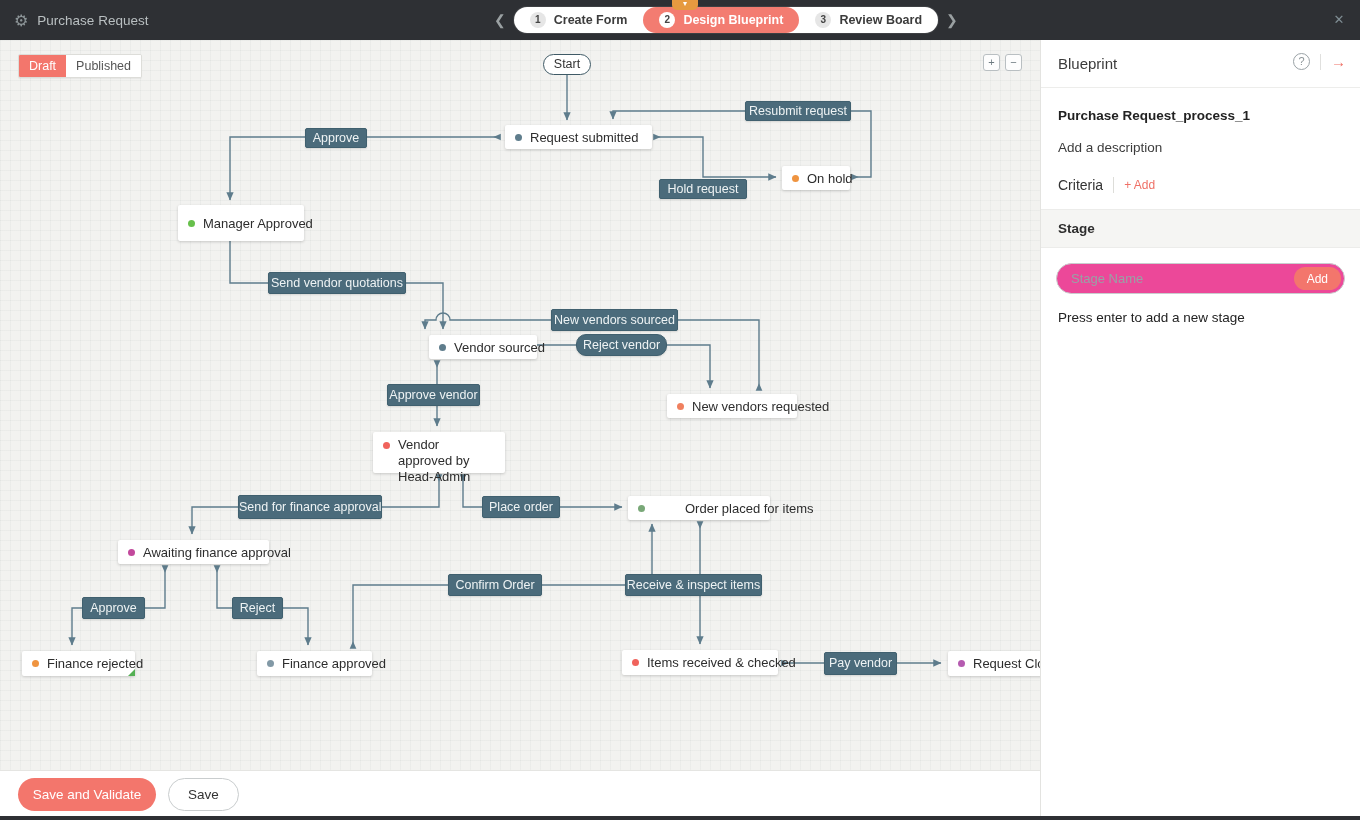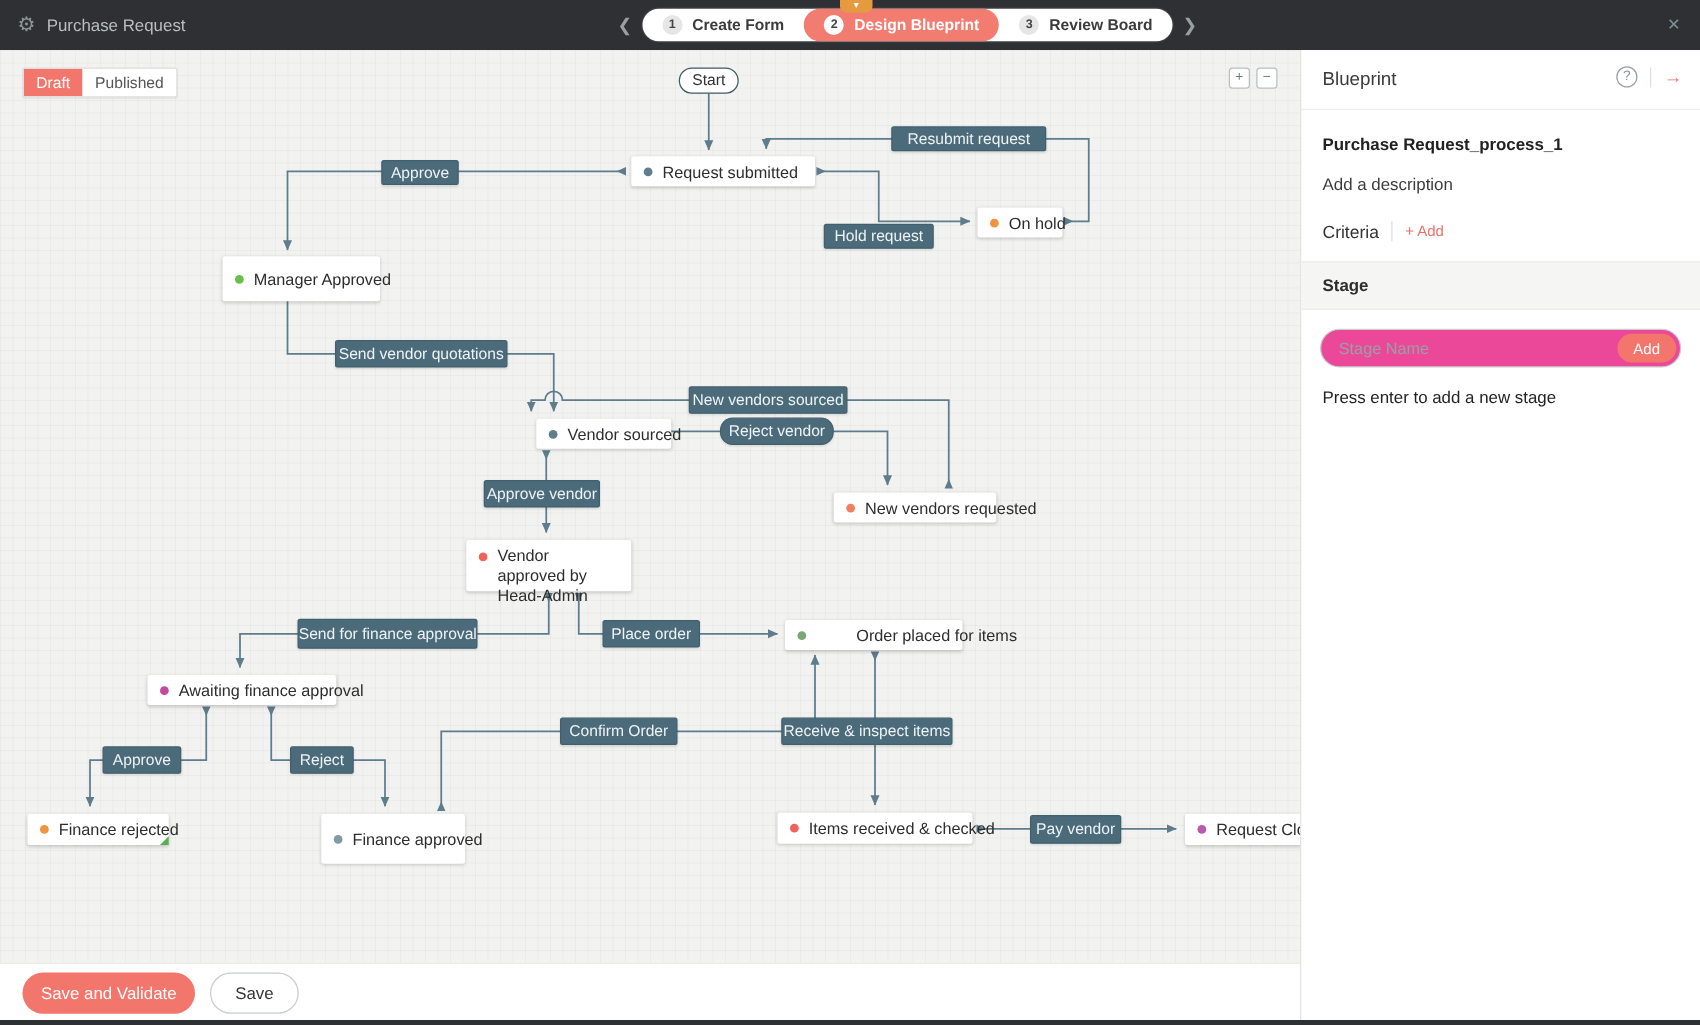--- a/index.html
+++ b/index.html
@@ -147,21 +147,21 @@
 
     <div class="zoom-ctrls">
       <div class="zoom-btn">+</div>
       <div class="zoom-btn">−</div>
     </div>
 
     <div class="start-pill">Start</div>
 
     <div id="nodes">
         <div class="transition" style="left: 305px; top: 88px; width: 62px; height: 20px; line-height: 18px;">Approve</div>
-        <div class="transition" style="left: 713px; top: 61px; width: 124px; height: 20px; line-height: 18px; text-align: center;">Resubmit request</div>
+        <div class="transition" style="left: 745px; top: 61px; width: 106px; height: 20px; line-height: 18px; text-align: center;">Resubmit request</div>
         <div class="transition" style="left: 659px; top: 107px; width: 88px; height: 20px; line-height: 18px; margin-top: 32px;">Hold request</div>
         <div class="transition" style="left: 268px; top: 232px; width: 138px; height: 22px; line-height: 20px;">Send vendor quotations</div>
         <div class="transition" style="left: 551px; top: 269px; width: 127px; height: 22px; line-height: 20px;">New vendors sourced</div>
         <div class="transition" style="left: 576px; top: 294px; width: 91px; height: 22px; line-height: 20px; border-radius: 10px;">Reject vendor</div>
         <div class="transition" style="left: 387px; top: 344px; width: 93px; height: 22px; line-height: 20px;">Approve vendor</div>
         <div class="transition" style="left: 238px; top: 455px; width: 144px; height: 24px; line-height: 22px;">Send for finance approval</div>
         <div class="transition" style="left: 482px; top: 456px; width: 78px; height: 22px; line-height: 20px;">Place order</div>
         <div class="transition" style="left: 448px; top: 534px; width: 94px; height: 22px; line-height: 20px;">Confirm Order</div>
         <div class="transition" style="left: 625px; top: 534px; width: 137px; height: 22px; line-height: 20px;">Receive &amp; inspect items</div>
         <div class="transition" style="left: 82px; top: 557px; width: 63px; height: 22px; line-height: 20px;">Approve</div>
@@ -195,21 +195,21 @@
         </div>
         <div class="state" style="left: 118px; top: 500px; width: 151px; height: 24px;">
           <span class="dot" style="background: rgb(194, 73, 156);"></span>
           <span>Awaiting finance approval</span>
         </div>
         <div class="state" style="left: 22px; top: 611px; width: 113px; height: 25px;">
           <span class="dot" style="background: rgb(239, 148, 64);"></span>
           <span>Finance rejected</span>
           <span class="corner-handle"></span>
         </div>
-        <div class="state" style="left: 257px; top: 611px; width: 115px; height: 40px;">
+        <div class="state" style="left: 257px; top: 611px; width: 115px; height: 25px;">
           <span class="dot" style="background: rgb(130, 153, 166);"></span>
           <span>Finance approved</span>
         </div>
         <div class="state" style="left: 622px; top: 610px; width: 156px; height: 25px;">
           <span class="dot" style="background: rgb(240, 99, 92);"></span>
           <span>Items received &amp; checked</span>
         </div>
         <div class="state" style="left: 948px; top: 611px; width: 112px; height: 25px;">
           <span class="dot" style="background: rgb(181, 91, 176);"></span>
           <span>Request Closed</span>

